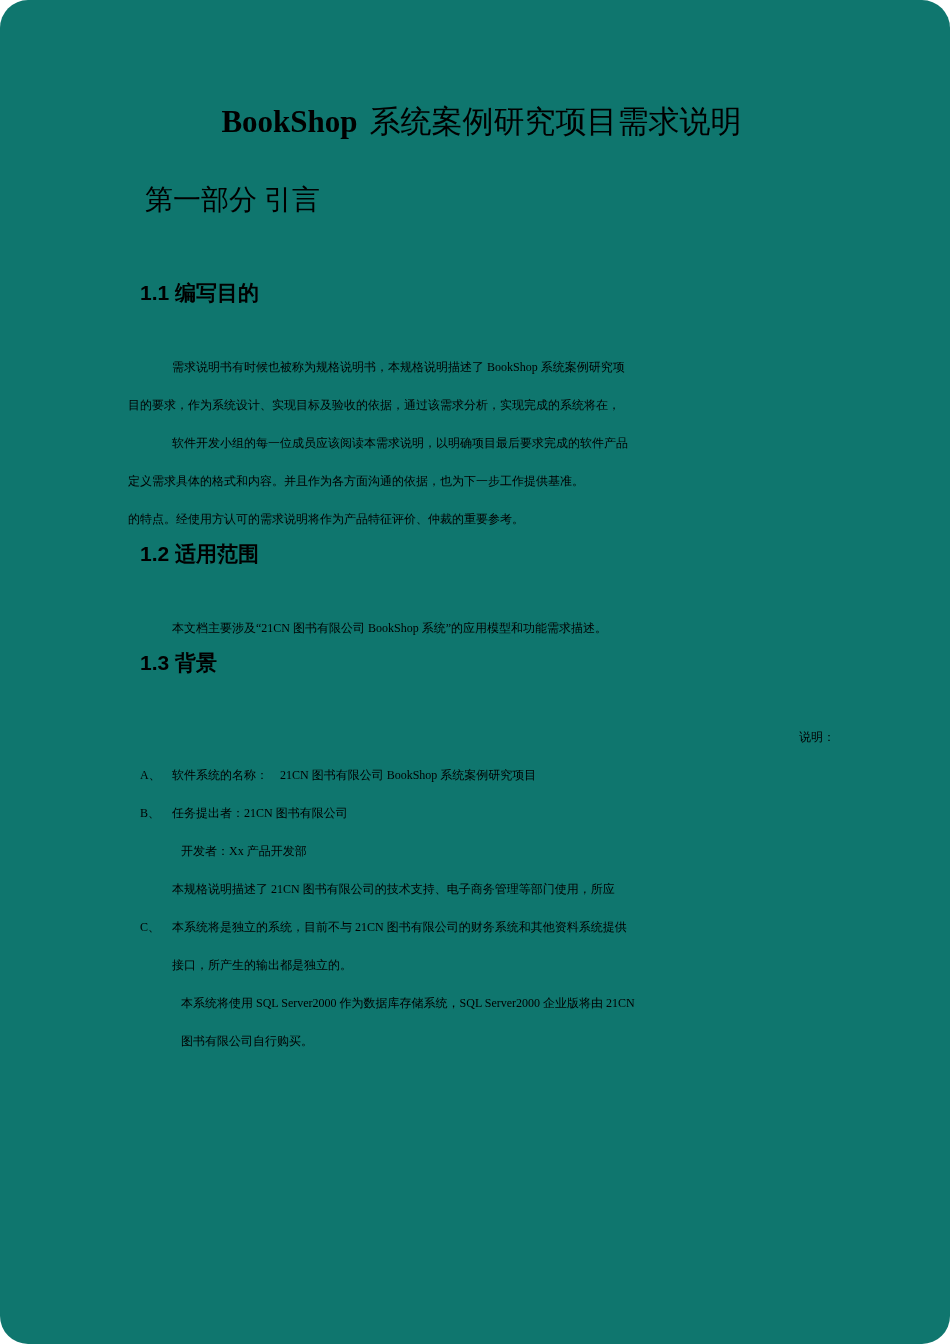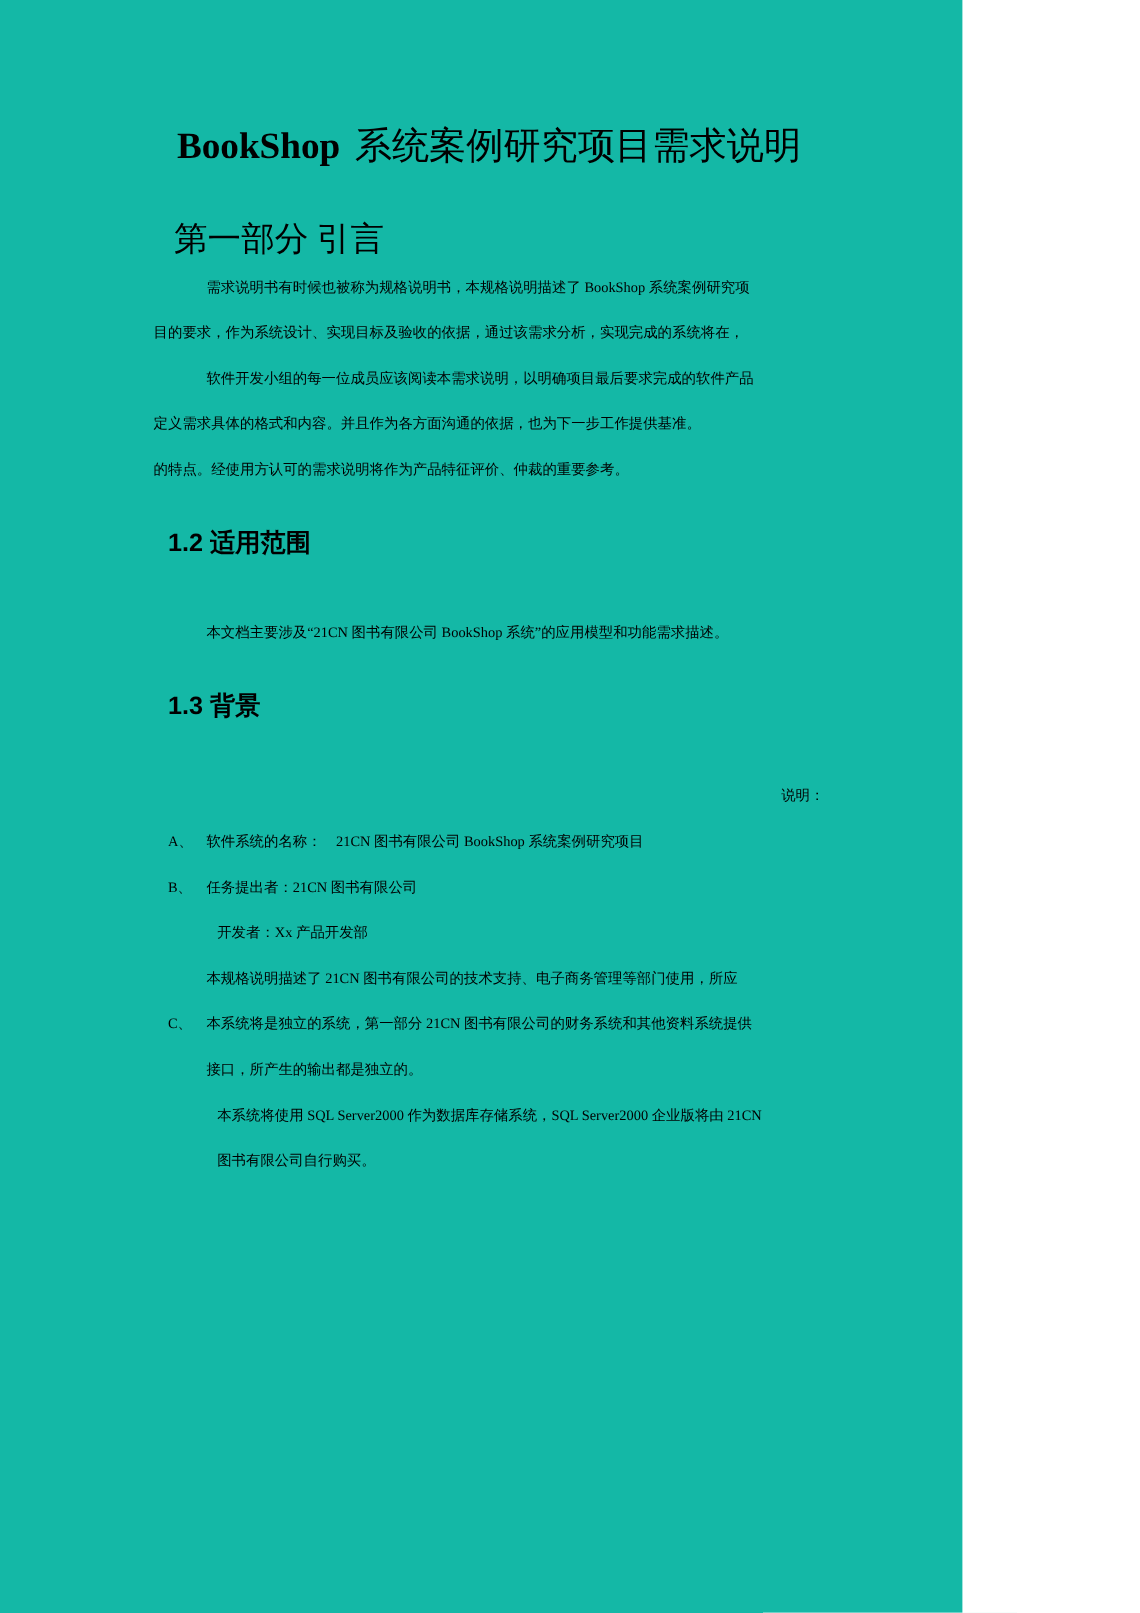--- a/index.html
+++ b/index.html
@@ -2,26 +2,27 @@
 <html><head>
 <meta charset="utf-8">
 <style>
   html, body {
     margin: 0;
     padding: 0;
     background: #ffffff;
   }
   .page {
     position: relative;
-    width: 802px;
+    width: 950px;
     height: 1344px;
-    background: #14b8a6;
+    background: #0f766e;
     color: #000000;
     overflow: hidden;
     font-family: "Liberation Serif", "DejaVu Serif", serif;
+    border-radius: 28px;
   }
   .content {
     padding: 100px 115px 0 128px;
   }
   
   .doc-title {
     text-align: center;
     line-height: 44px;
     height: 44px;
     white-space: nowrap;
@@ -47,21 +48,21 @@
   
   .sec-heading {
     margin: 58px 0 40px 12px;
     font-family: "Liberation Sans", "DejaVu Sans", sans-serif;
     font-weight: 700;
     font-size: 21px;
     line-height: 30px;
     white-space: nowrap;
   }
   .section-2 .sec-heading, .section-3 .sec-heading {
-    margin-top: 28px;
+    margin-top: 1px;
   }
   
   .sec-body {
     font-size: 12px;
   }
   .line {
     line-height: 38px;
     height: 38px;
     white-space: nowrap;
   }
@@ -88,20 +89,21 @@
   <div class="content">
 
     <div class="doc-title">
       <span class="title-latin">BookShop</span>
       <span class="title-chinese">系统案例研究项目需求说明</span>
     </div>
 
     <div class="part-heading">第一部分  引言</div>
 
     <div class="section section-1">
+      <div class="sec-heading">1.1 编写目的</div>
       <div class="sec-body">
           <div class="line indent-first">需求说明书有时候也被称为规格说明书，本规格说明描述了 BookShop 系统案例研究项</div>
           <div class="line indent-base">目的要求，作为系统设计、实现目标及验收的依据，通过该需求分析，实现完成的系统将在，</div>
           <div class="line indent-first">软件开发小组的每一位成员应该阅读本需求说明，以明确项目最后要求完成的软件产品</div>
           <div class="line indent-base">定义需求具体的格式和内容。并且作为各方面沟通的依据，也为下一步工作提供基准。</div>
           <div class="line indent-base">的特点。经使用方认可的需求说明将作为产品特征评价、仲裁的重要参考。</div>
         </div>
     </div>
 
     <div class="section section-2">
@@ -125,21 +127,21 @@
             <span class="marker">B、</span>
             <div class="item-lines">
               <div class="line">任务提出者：21CN 图书有限公司</div>
             </div>
           </div>
           <div class="line indent-sub">开发者：Xx 产品开发部</div>
           <div class="line indent-first">本规格说明描述了 21CN 图书有限公司的技术支持、电子商务管理等部门使用，所应</div>
           <div class="list-item">
             <span class="marker">C、</span>
             <div class="item-lines">
-              <div class="line">本系统将是独立的系统，第一部分 21CN 图书有限公司的财务系统和其他资料系统提供</div>
+              <div class="line">本系统将是独立的系统，目前不与 21CN 图书有限公司的财务系统和其他资料系统提供</div>
               <div class="line">接口，所产生的输出都是独立的。</div>
             </div>
           </div>
           <div class="line indent-sub">本系统将使用 SQL Server2000 作为数据库存储系统，SQL Server2000 企业版将由 21CN</div>
           <div class="line indent-sub">图书有限公司自行购买。</div>
         </div>
     </div>
 
   </div>
 </div>

